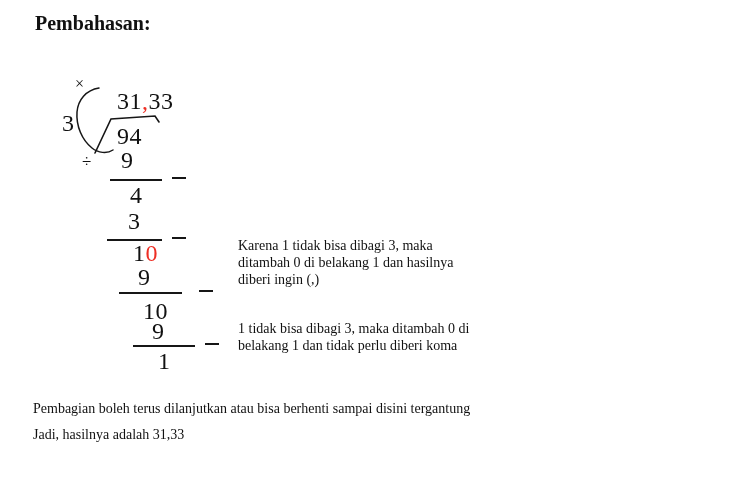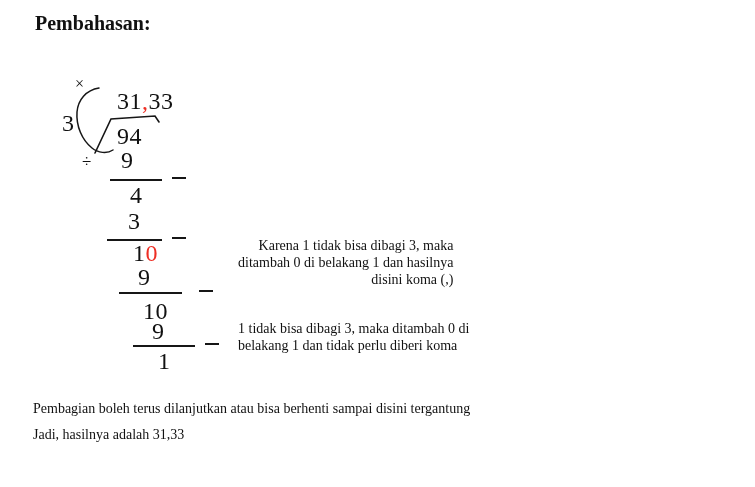--- a/index.html
+++ b/index.html
@@ -83,24 +83,24 @@
     <div class="minus" style="left:144px;top:215px;"></div>
 
     <span class="num" style="left:88px;top:224px;">10</span>
     <span class="num" style="left:97px;top:244px;">9</span>
     <div class="subline" style="left:78px;top:270px;width:62px;"></div>
     <div class="minus" style="left:150px;top:268px;"></div>
 
     <span class="num" style="left:103px;top:274px;">1</span>
   </div>
 
-  <div class="annotation" style="top:237px;text-align:right;">
+  <div class="annotation" style="top:237px;">
     <div>Karena 1 tidak bisa dibagi 3, maka</div>
     <div>ditambah 0 di belakang 1 dan hasilnya</div>
-    <div>disini koma (,)</div>
+    <div>diberi ingin (,)</div>
   </div>
   <div class="annotation" style="top:320px;">
     <div>1 tidak bisa dibagi 3, maka ditambah 0 di</div>
     <div>belakang 1 dan tidak perlu diberi koma</div>
   </div>
 
   <div class="abs footer">
     <div>Pembagian boleh terus dilanjutkan atau bisa berhenti sampai disini tergantung</div>
     <div>Jadi, hasilnya adalah 31,33</div>
   </div>

